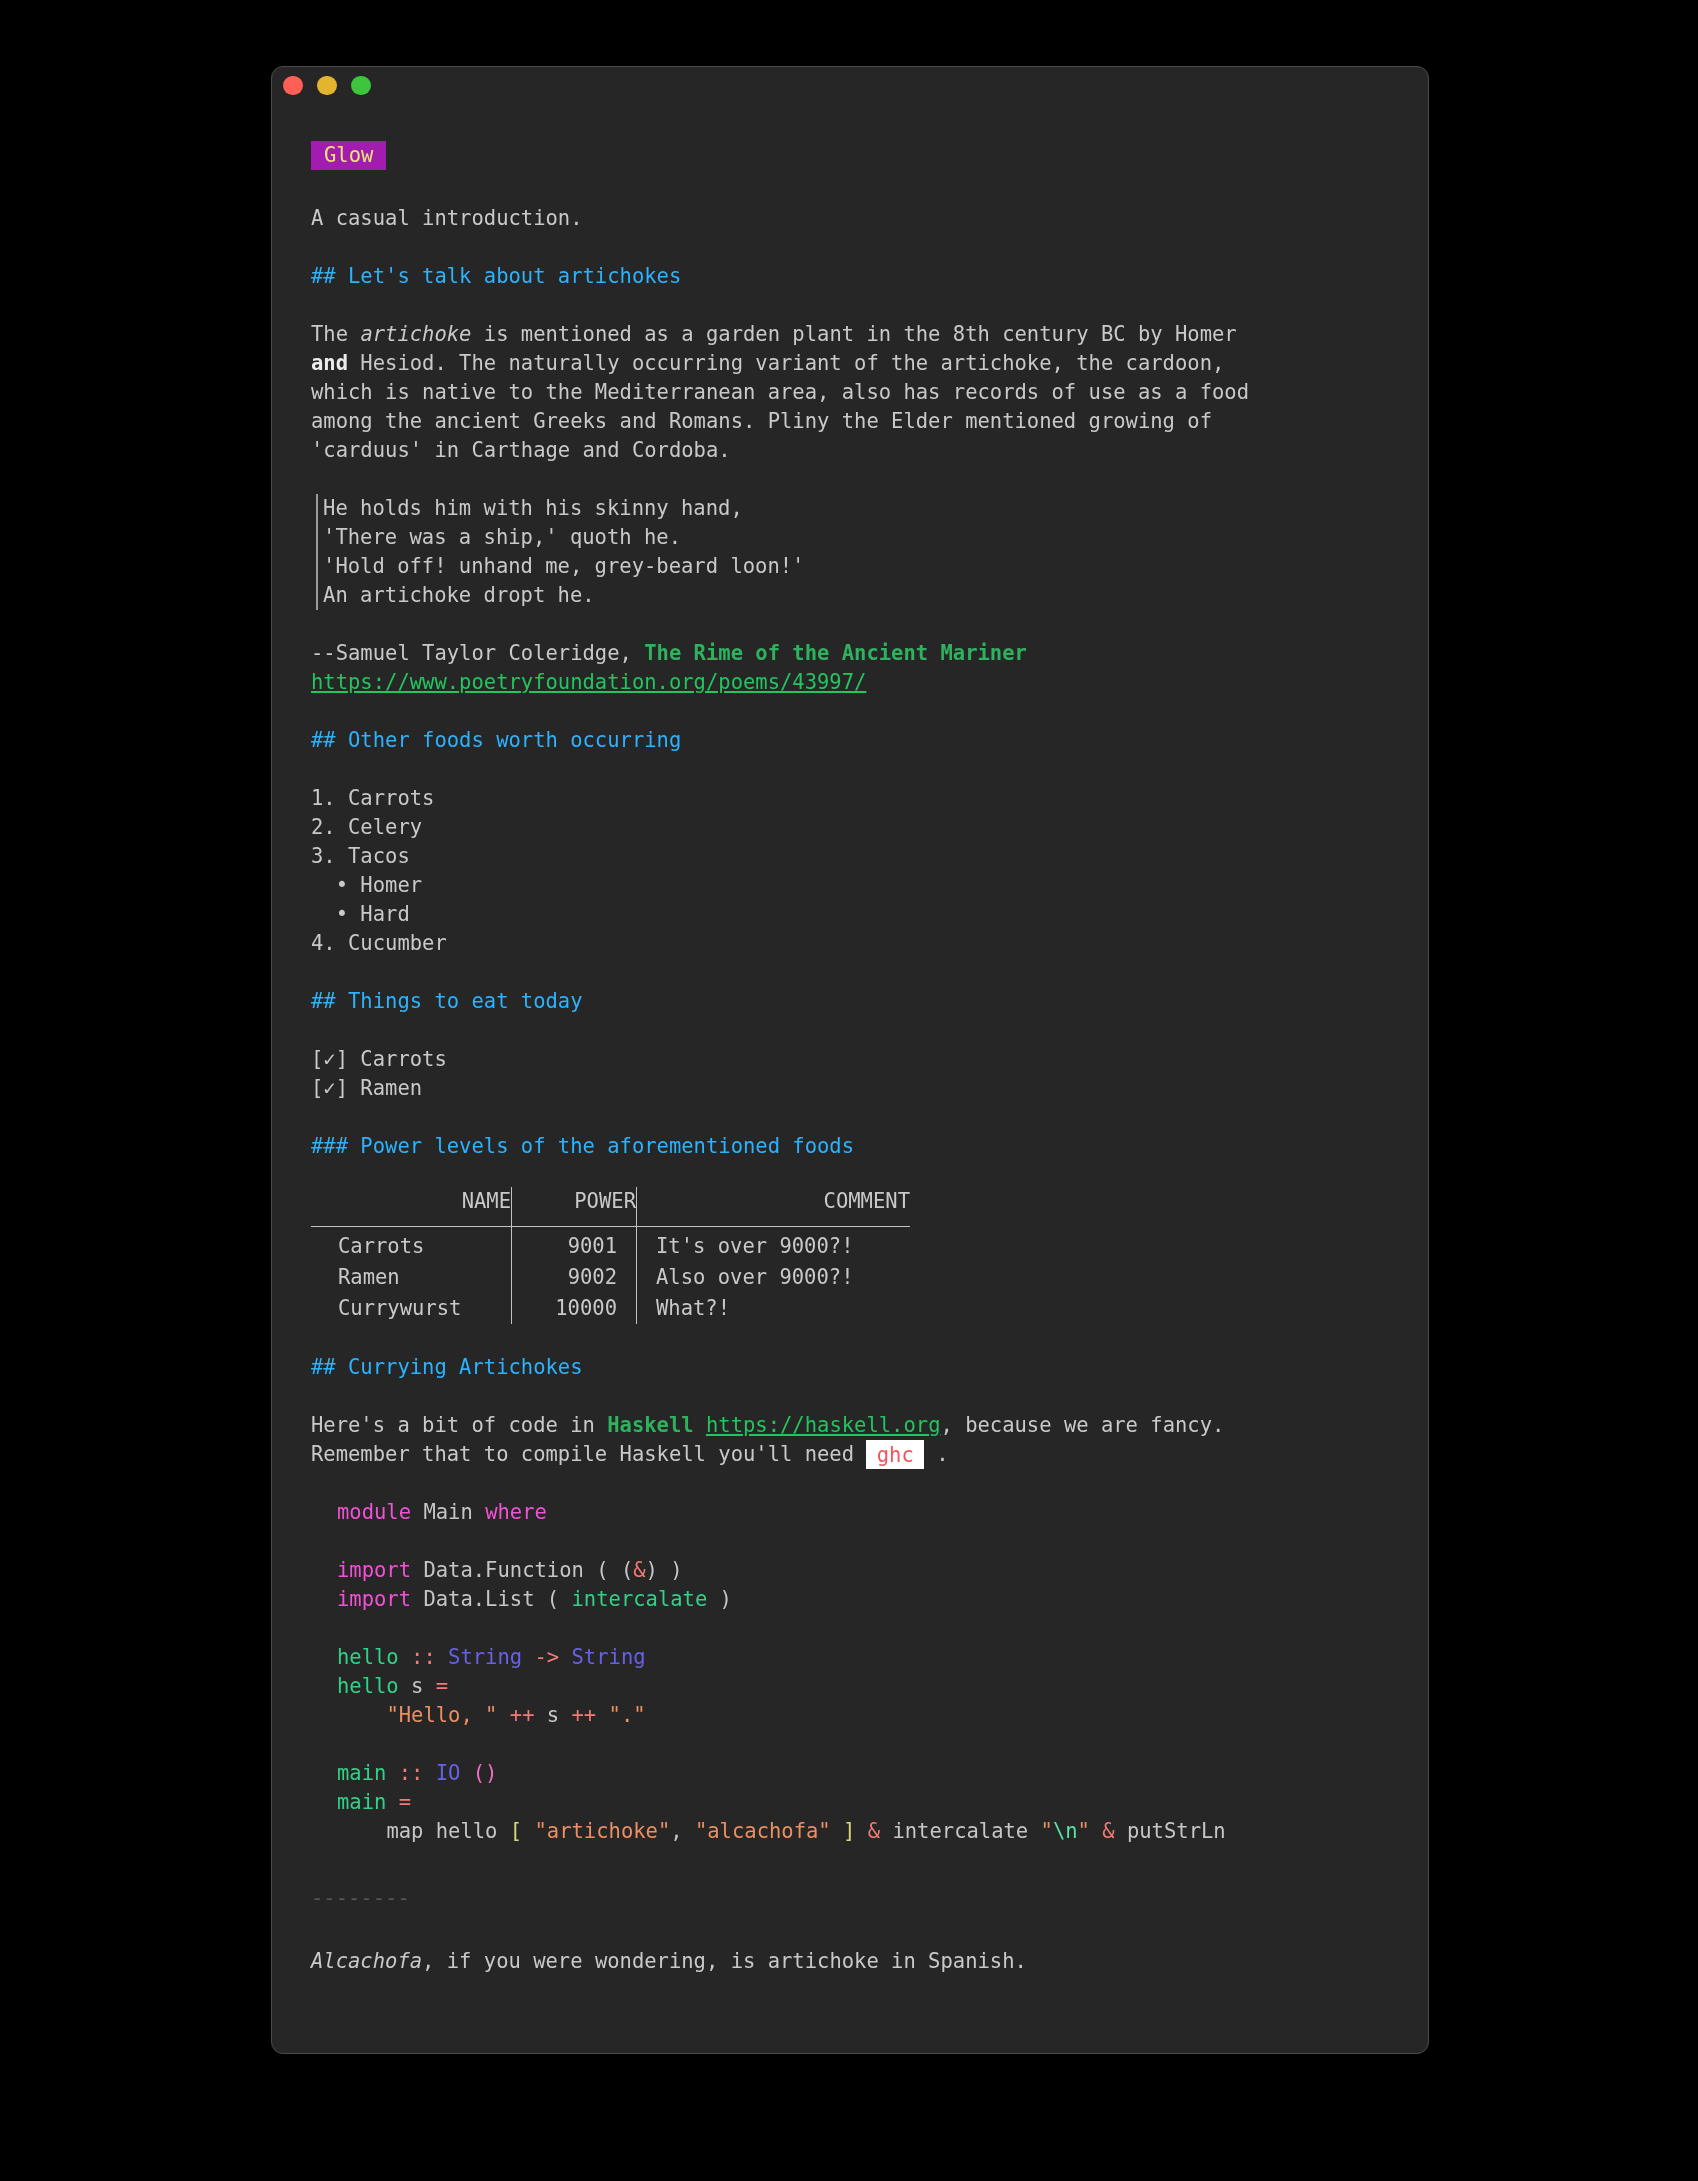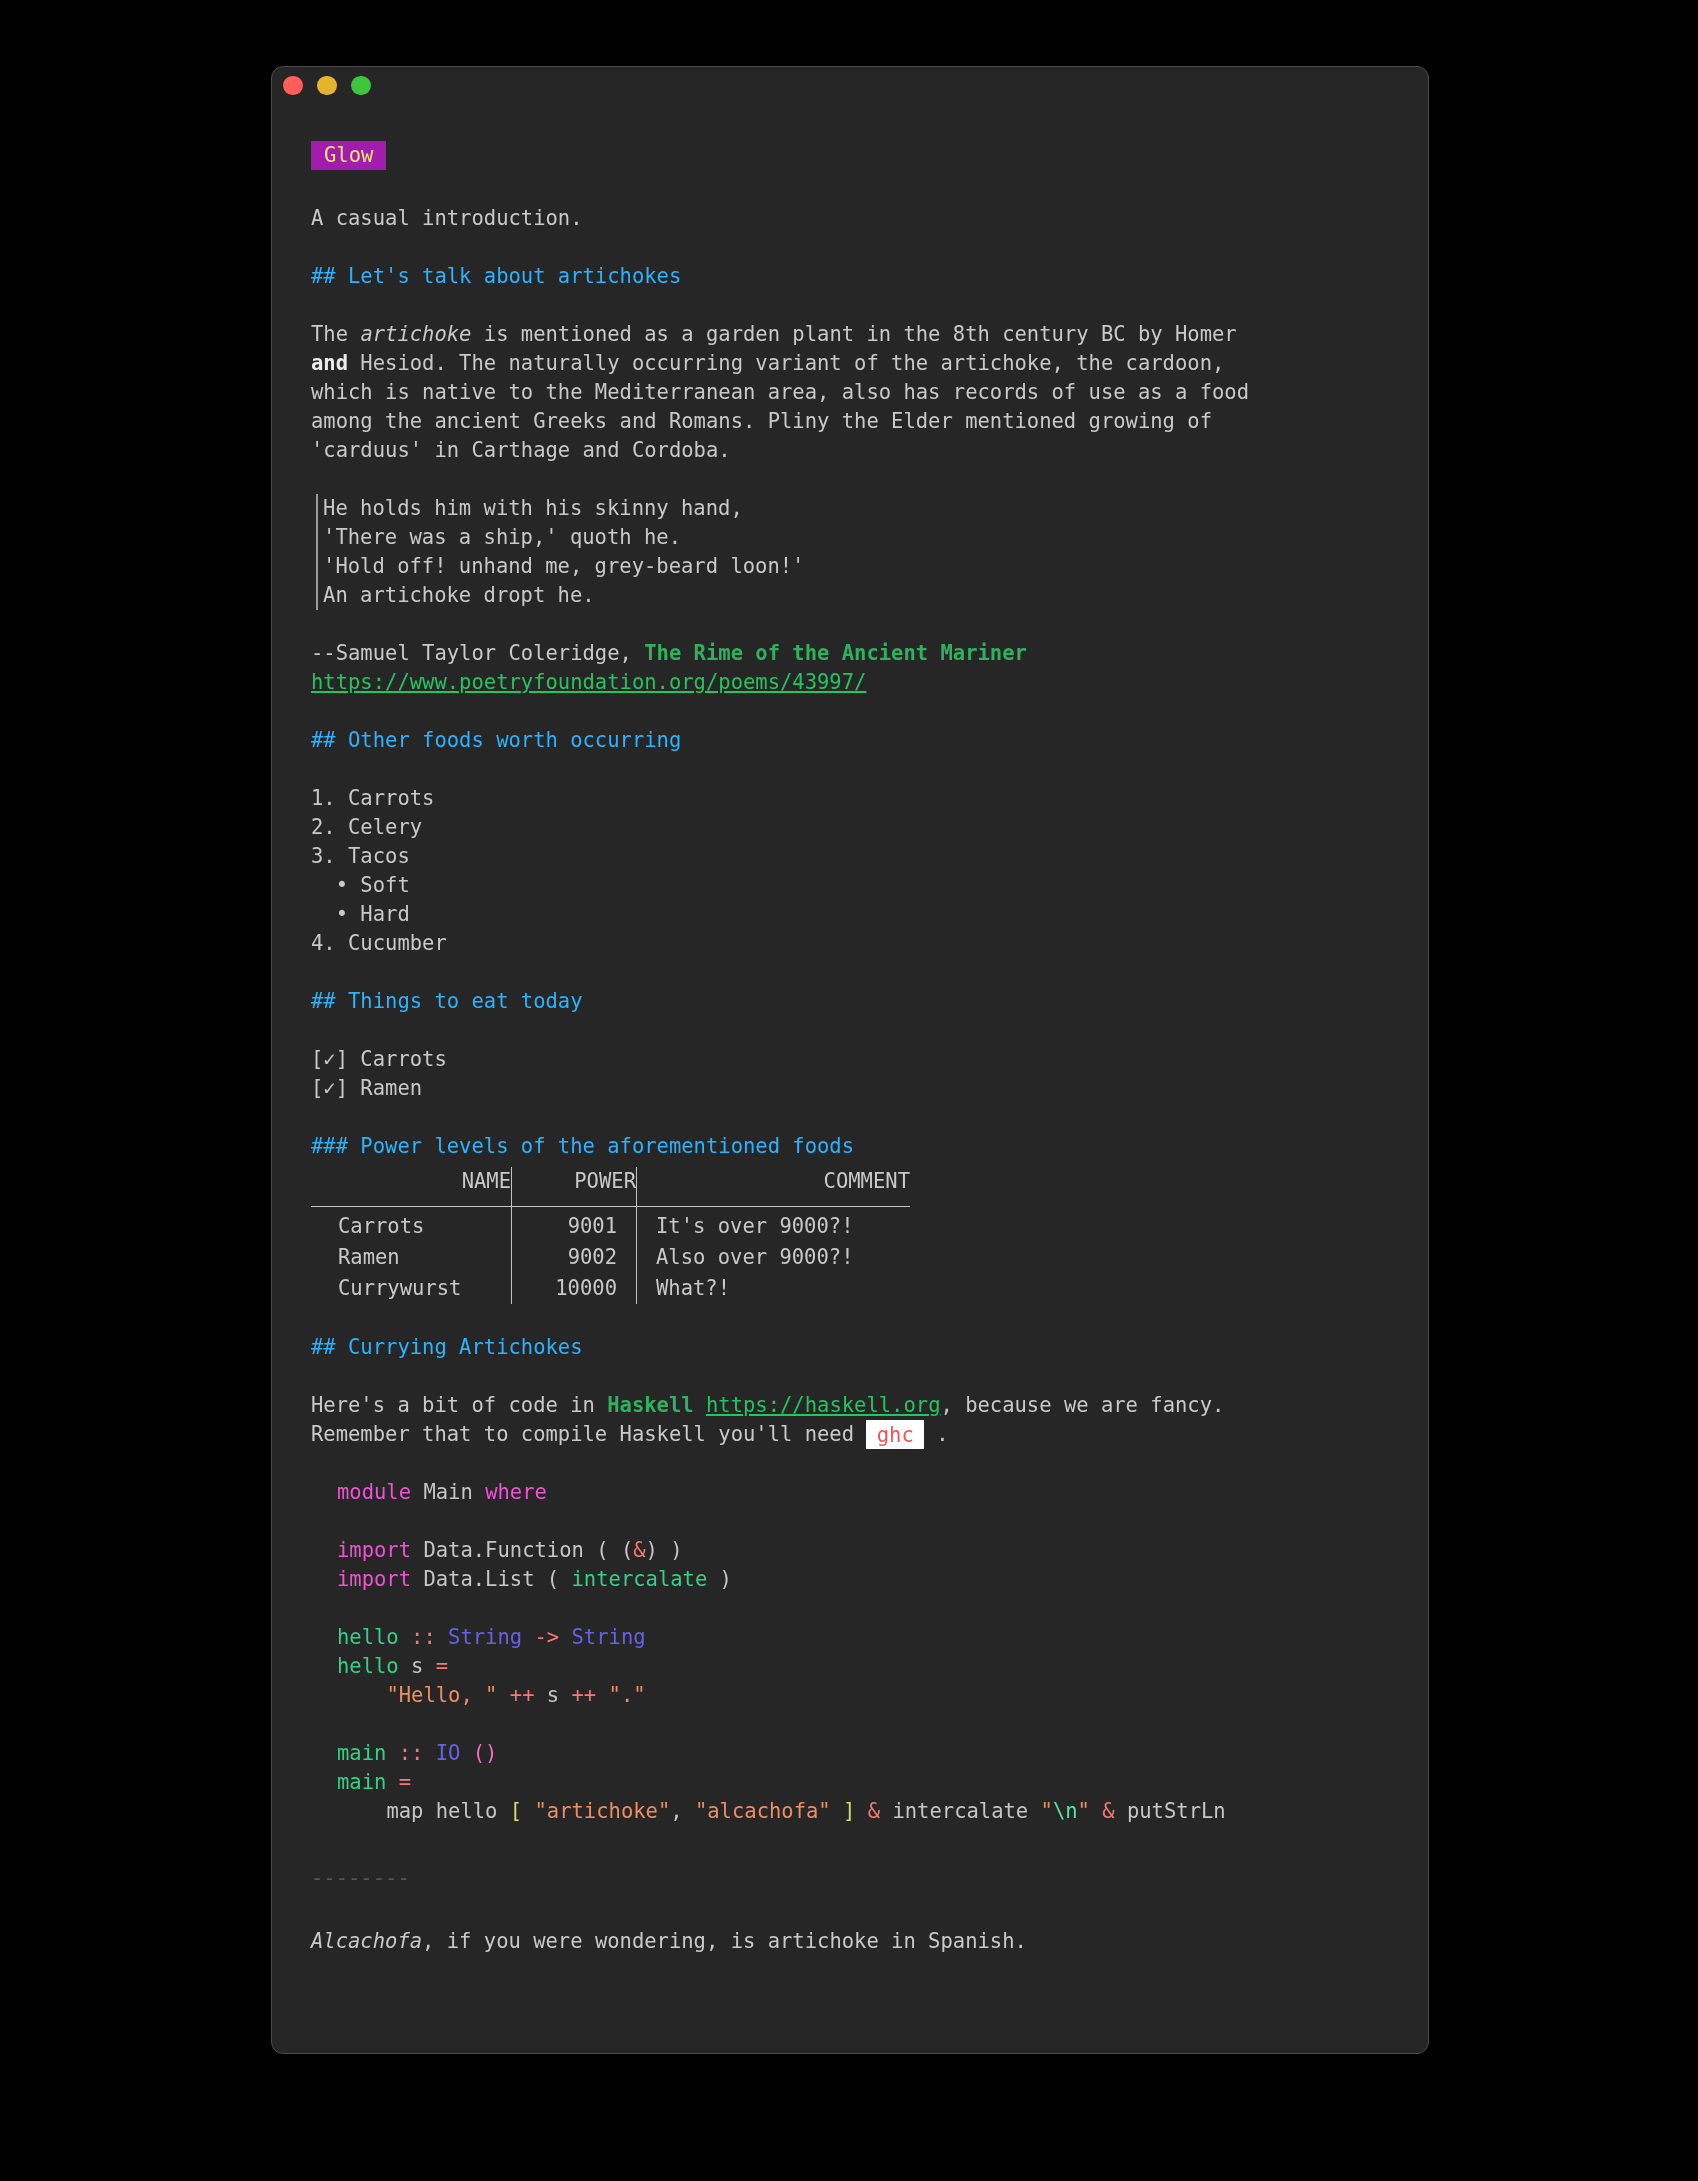--- a/index.html
+++ b/index.html
@@ -19,21 +19,21 @@
   .content{
     position:absolute;left:0;top:0;width:100%;box-sizing:border-box;
     padding:74px 39px 0 39px;
     font-size:20.5px;line-height:29px;color:#C9C9C9;
   }
   .badge{
     display:inline-block;background:#a21caf;color:#EDE76E;
     padding:0 13px;height:29px;line-height:29px;margin-bottom:34px;
   }
   .block{margin-bottom:29px;}
-  .block-sm{margin-bottom:6px;}
+  .block-sm{margin-bottom:26px;}
   .pre{white-space:pre-wrap;}
   .h{color:#2BB3FF;}
   .it{font-style:italic;text-align:right;}
   .b{font-weight:bold;color:#ECECEC;}
   .green-b{color:#2FB25E;font-weight:bold;}
   .link{color:#22c55e;text-decoration:underline;cursor:pointer;}
   .quote{border-left:2.6px solid #9C9C9C;padding-left:5px;margin-left:5.1px;white-space:pre-wrap;}
   .chip{color:#F2545B;background:#ffffff;padding:2.6px 10.3px;}
   .hr{color:#565656;margin:5.1px 0 34px 0;white-space:pre;}
   
@@ -89,21 +89,21 @@
 
     <div><span>--Samuel Taylor Coleridge, </span><span class="green-b">The Rime of the Ancient Mariner</span></div>
     <div class="block"><a class="link">https://www.poetryfoundation.org/poems/43997/</a></div>
 
     <div class="block h">## Other foods worth occurring</div>
 
     <div class="block">
       <div class="pre">1. Carrots</div>
       <div class="pre">2. Celery</div>
       <div class="pre">3. Tacos</div>
-      <div class="pre">  • Soft</div>
+      <div class="pre">  • Homer</div>
       <div class="pre">  • Hard</div>
       <div class="pre">4. Cucumber</div>
     </div>
 
     <div class="block h">## Things to eat today</div>
 
     <div class="block">
       <div class="pre">[✓] Carrots</div>
       <div class="pre">[✓] Ramen</div>
     </div>

